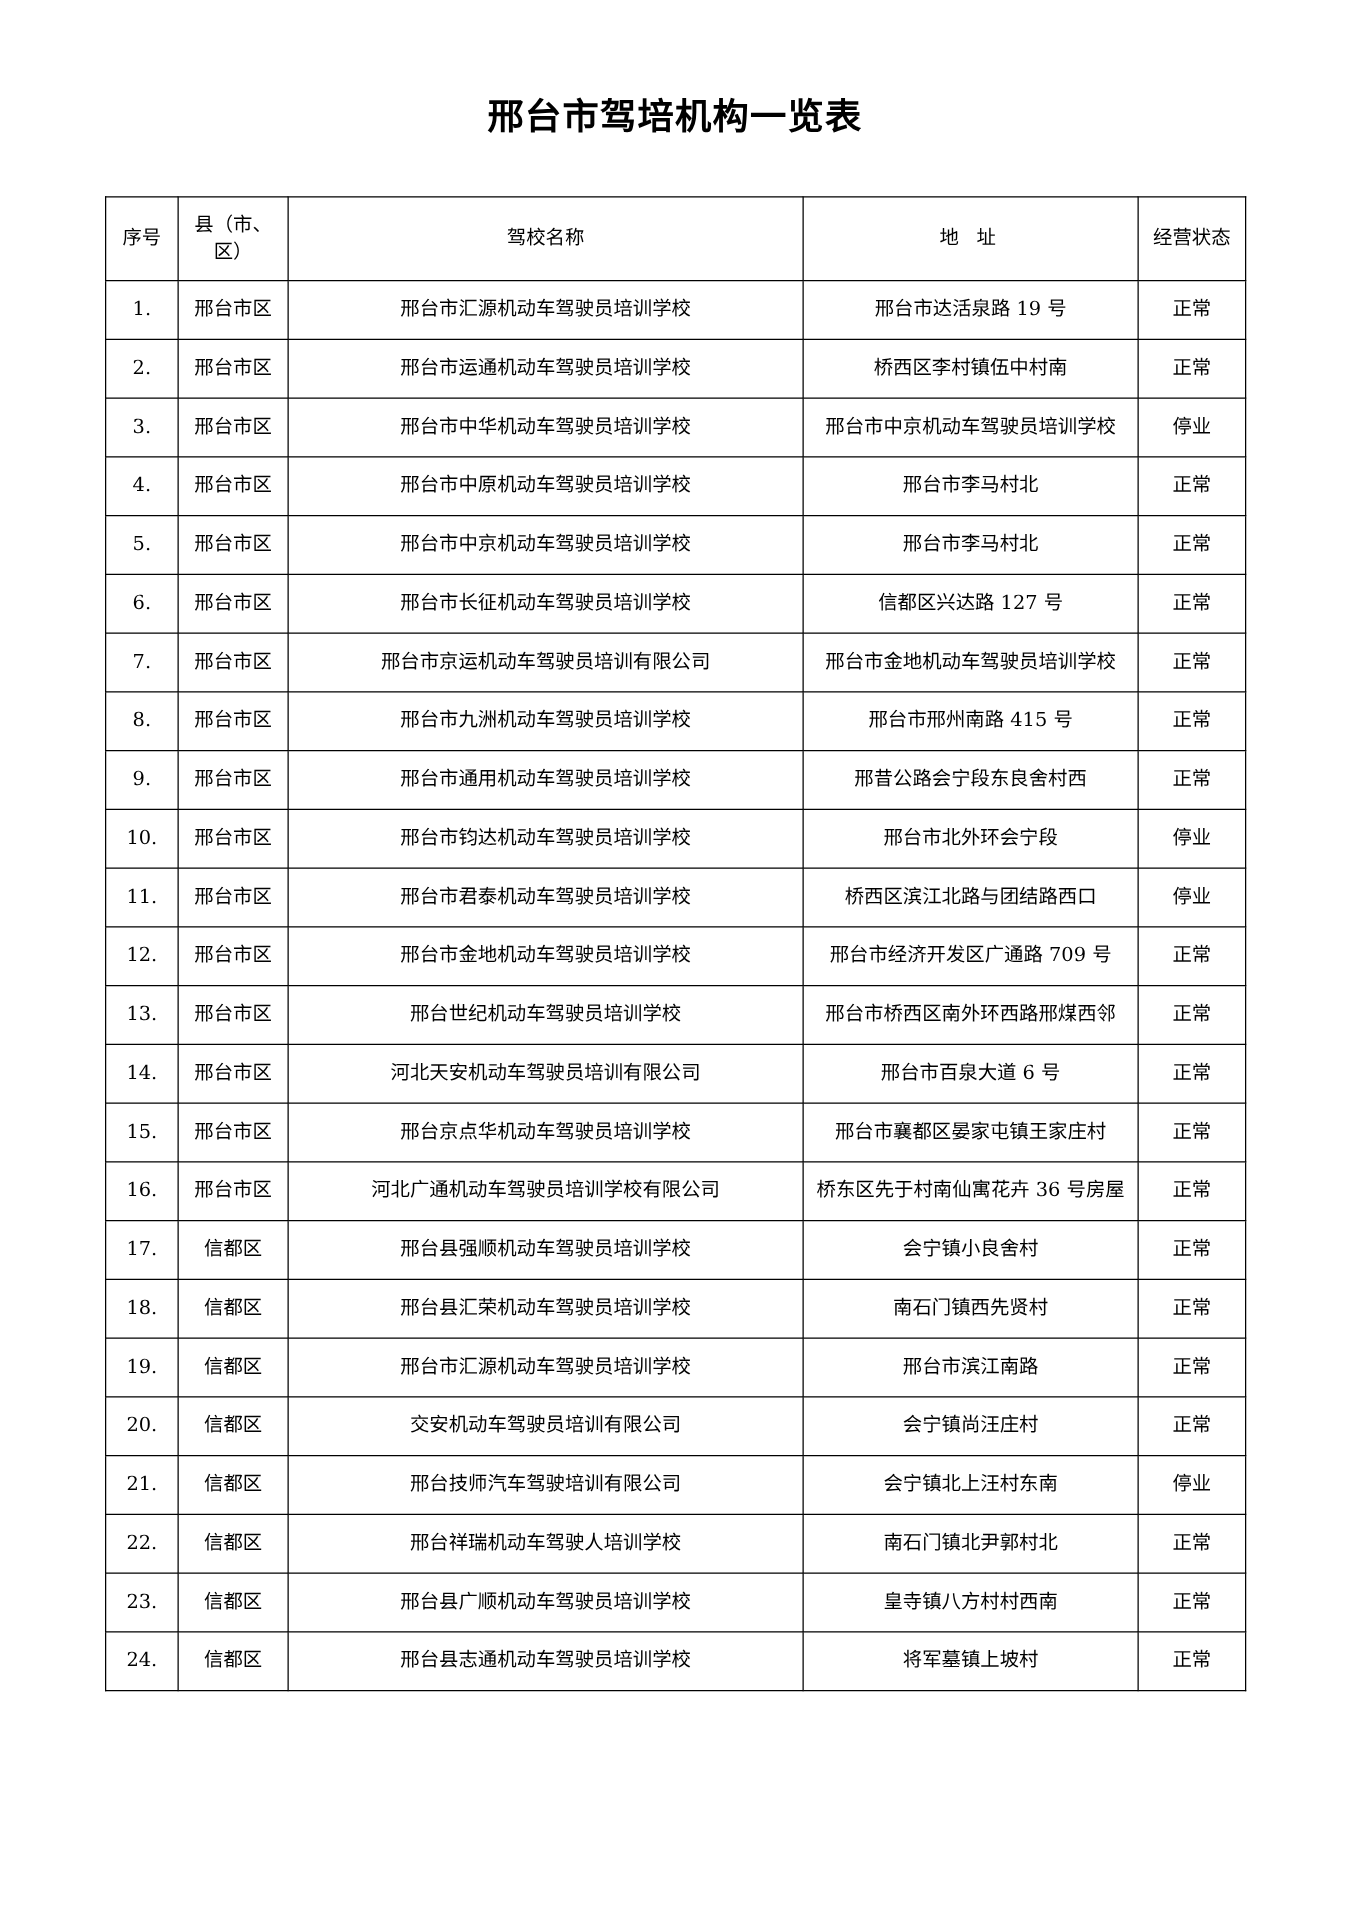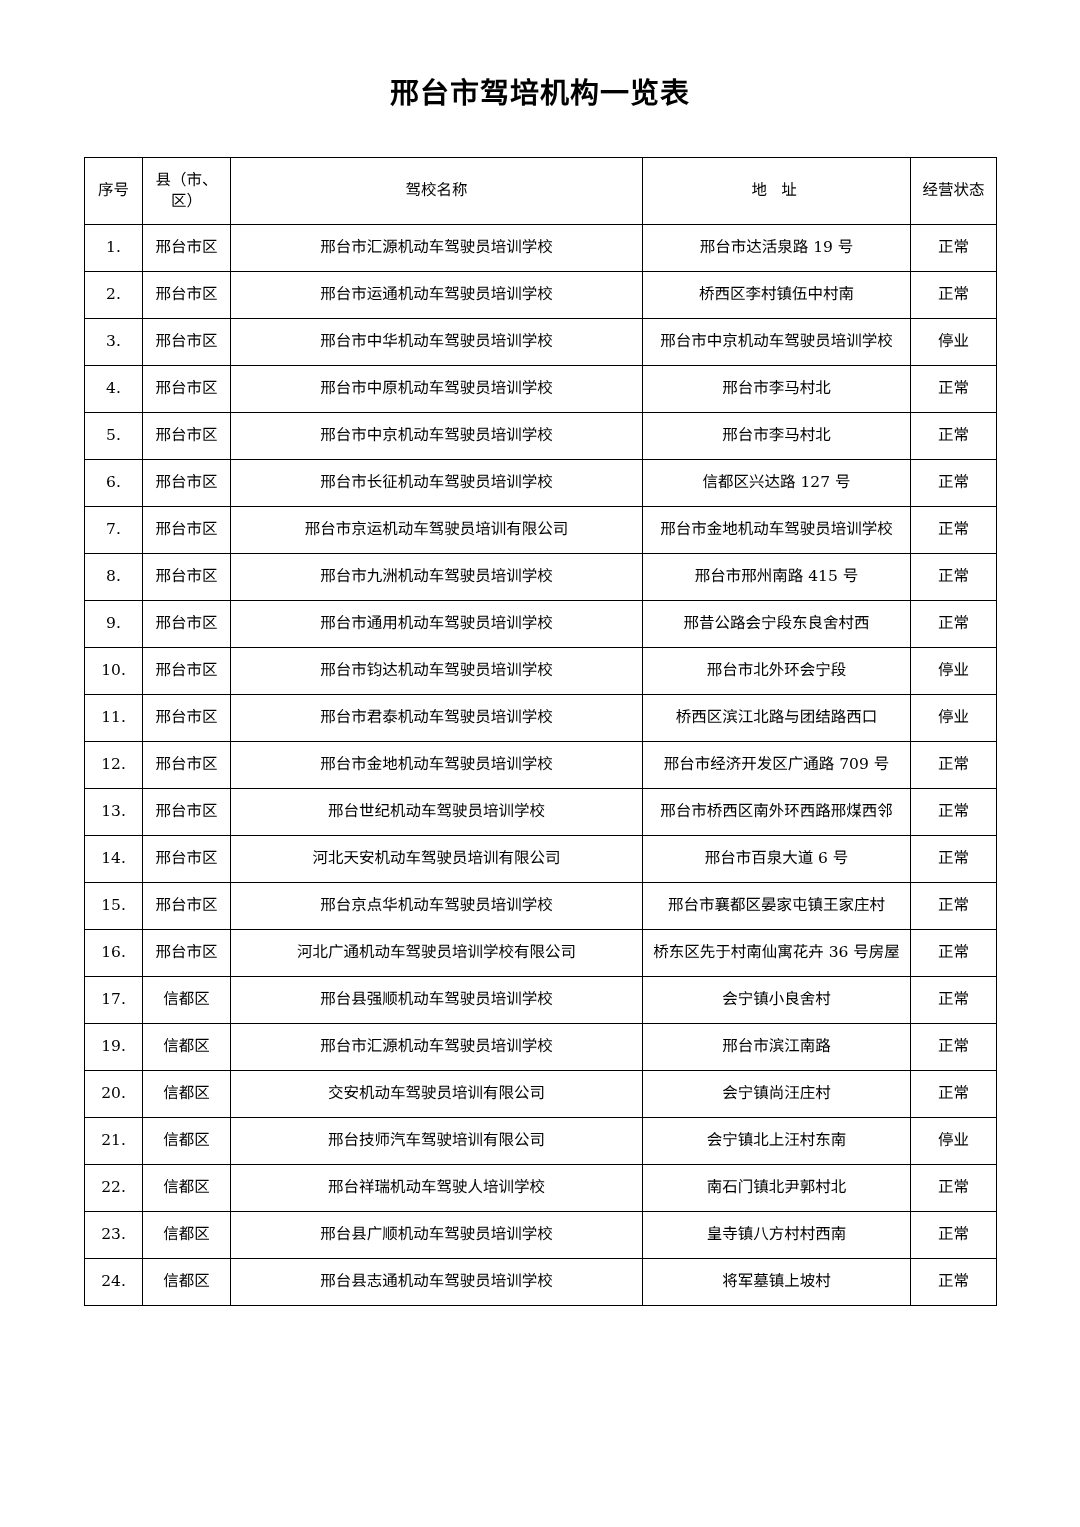--- a/index.html
+++ b/index.html
@@ -222,20 +222,27 @@
             <td>正常</td>
           </tr>
           <tr>
             <td class="cell-idx">17.</td>
             <td>信都区</td>
             <td>邢台县强顺机动车驾驶员培训学校</td>
             <td>会宁镇小良舍村</td>
             <td>正常</td>
           </tr>
           <tr>
+            <td class="cell-idx">18.</td>
+            <td>信都区</td>
+            <td>邢台县汇荣机动车驾驶员培训学校</td>
+            <td>南石门镇西先贤村</td>
+            <td>正常</td>
+          </tr>
+          <tr>
             <td class="cell-idx">19.</td>
             <td>信都区</td>
             <td>邢台市汇源机动车驾驶员培训学校</td>
             <td>邢台市滨江南路</td>
             <td>正常</td>
           </tr>
           <tr>
             <td class="cell-idx">20.</td>
             <td>信都区</td>
             <td>交安机动车驾驶员培训有限公司</td>

